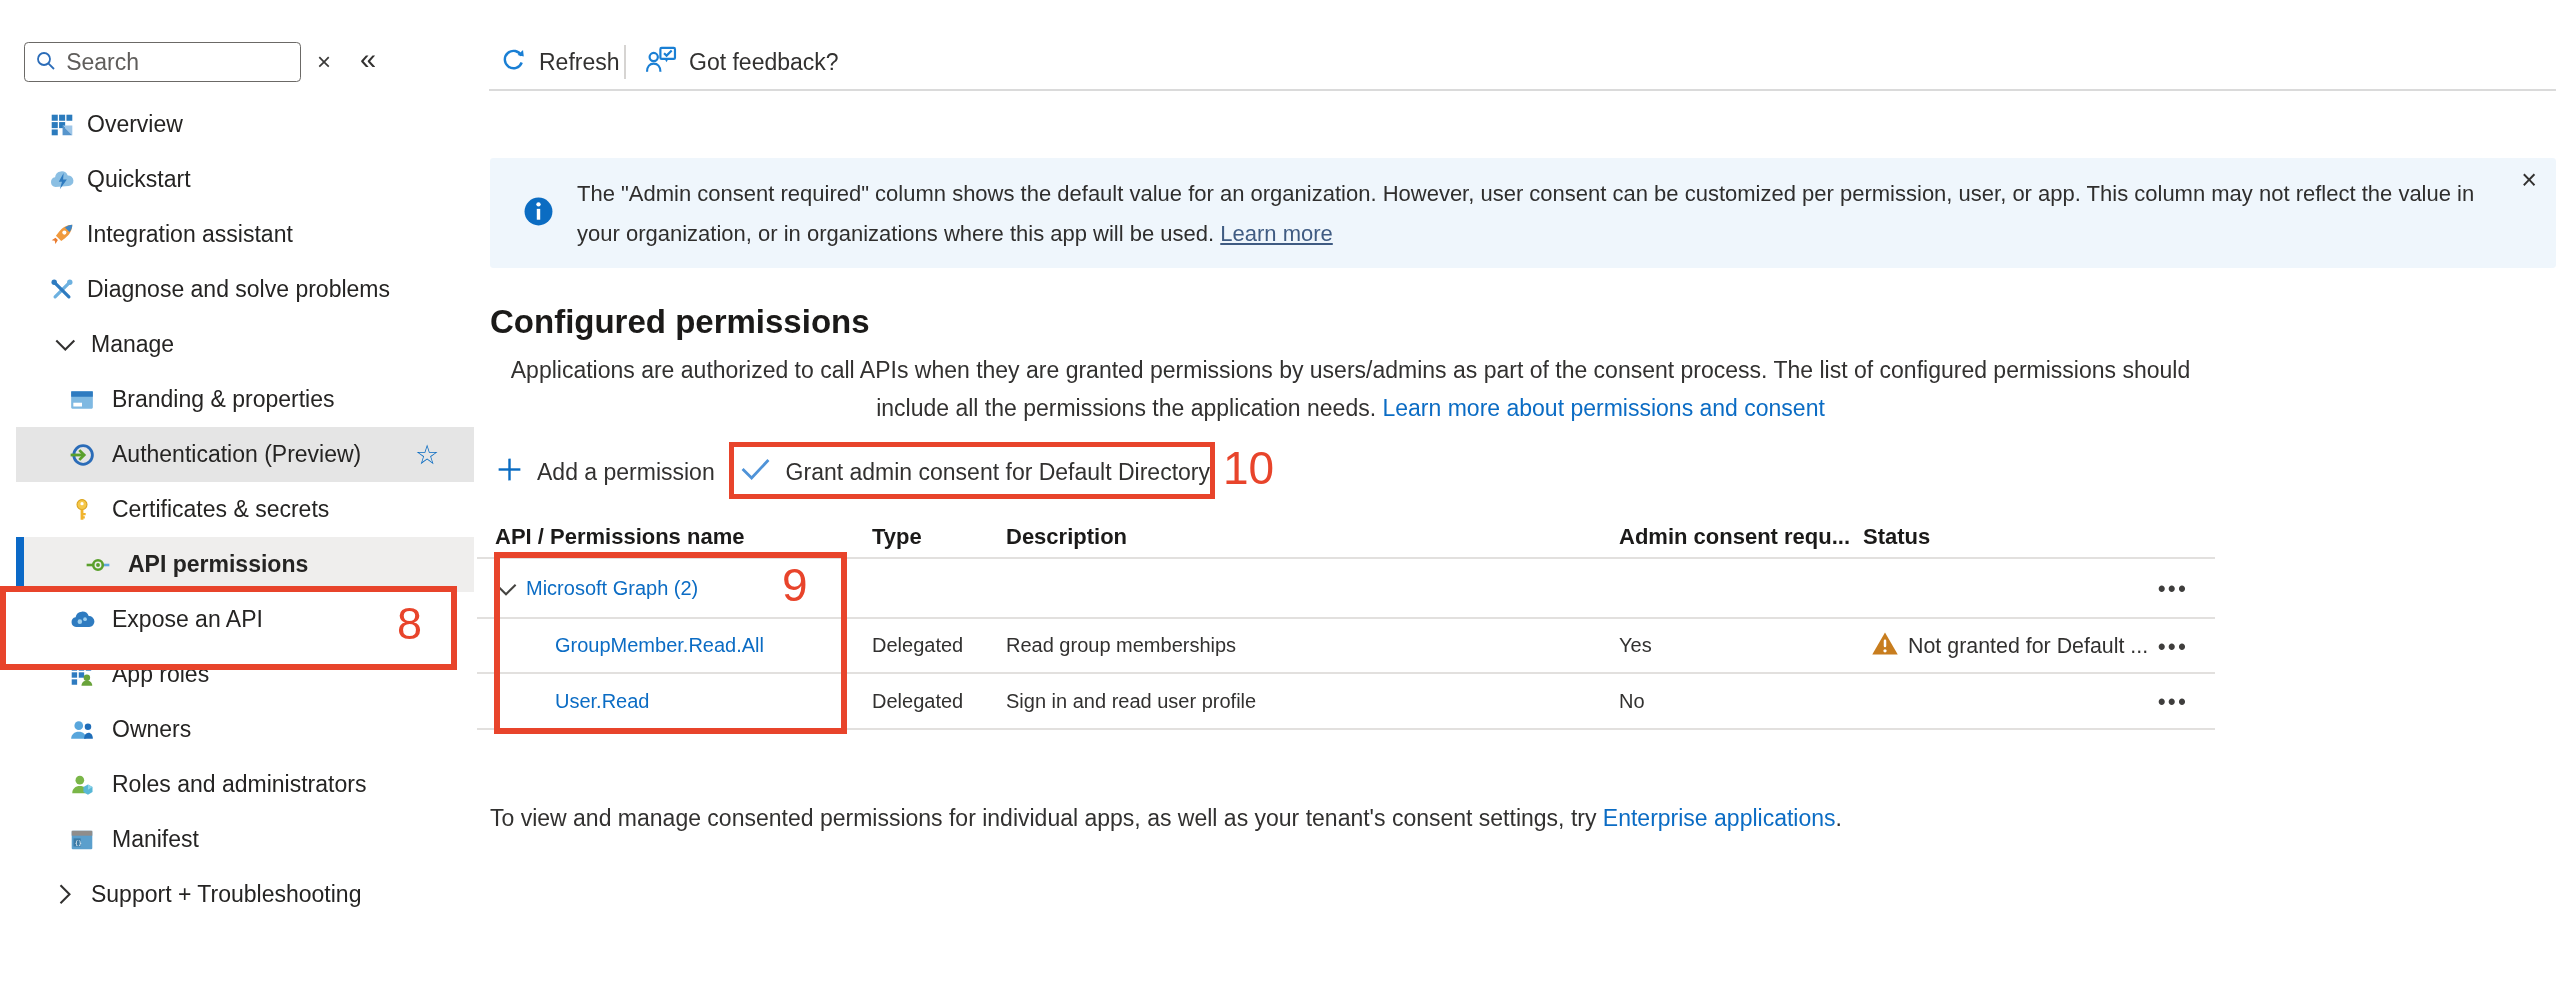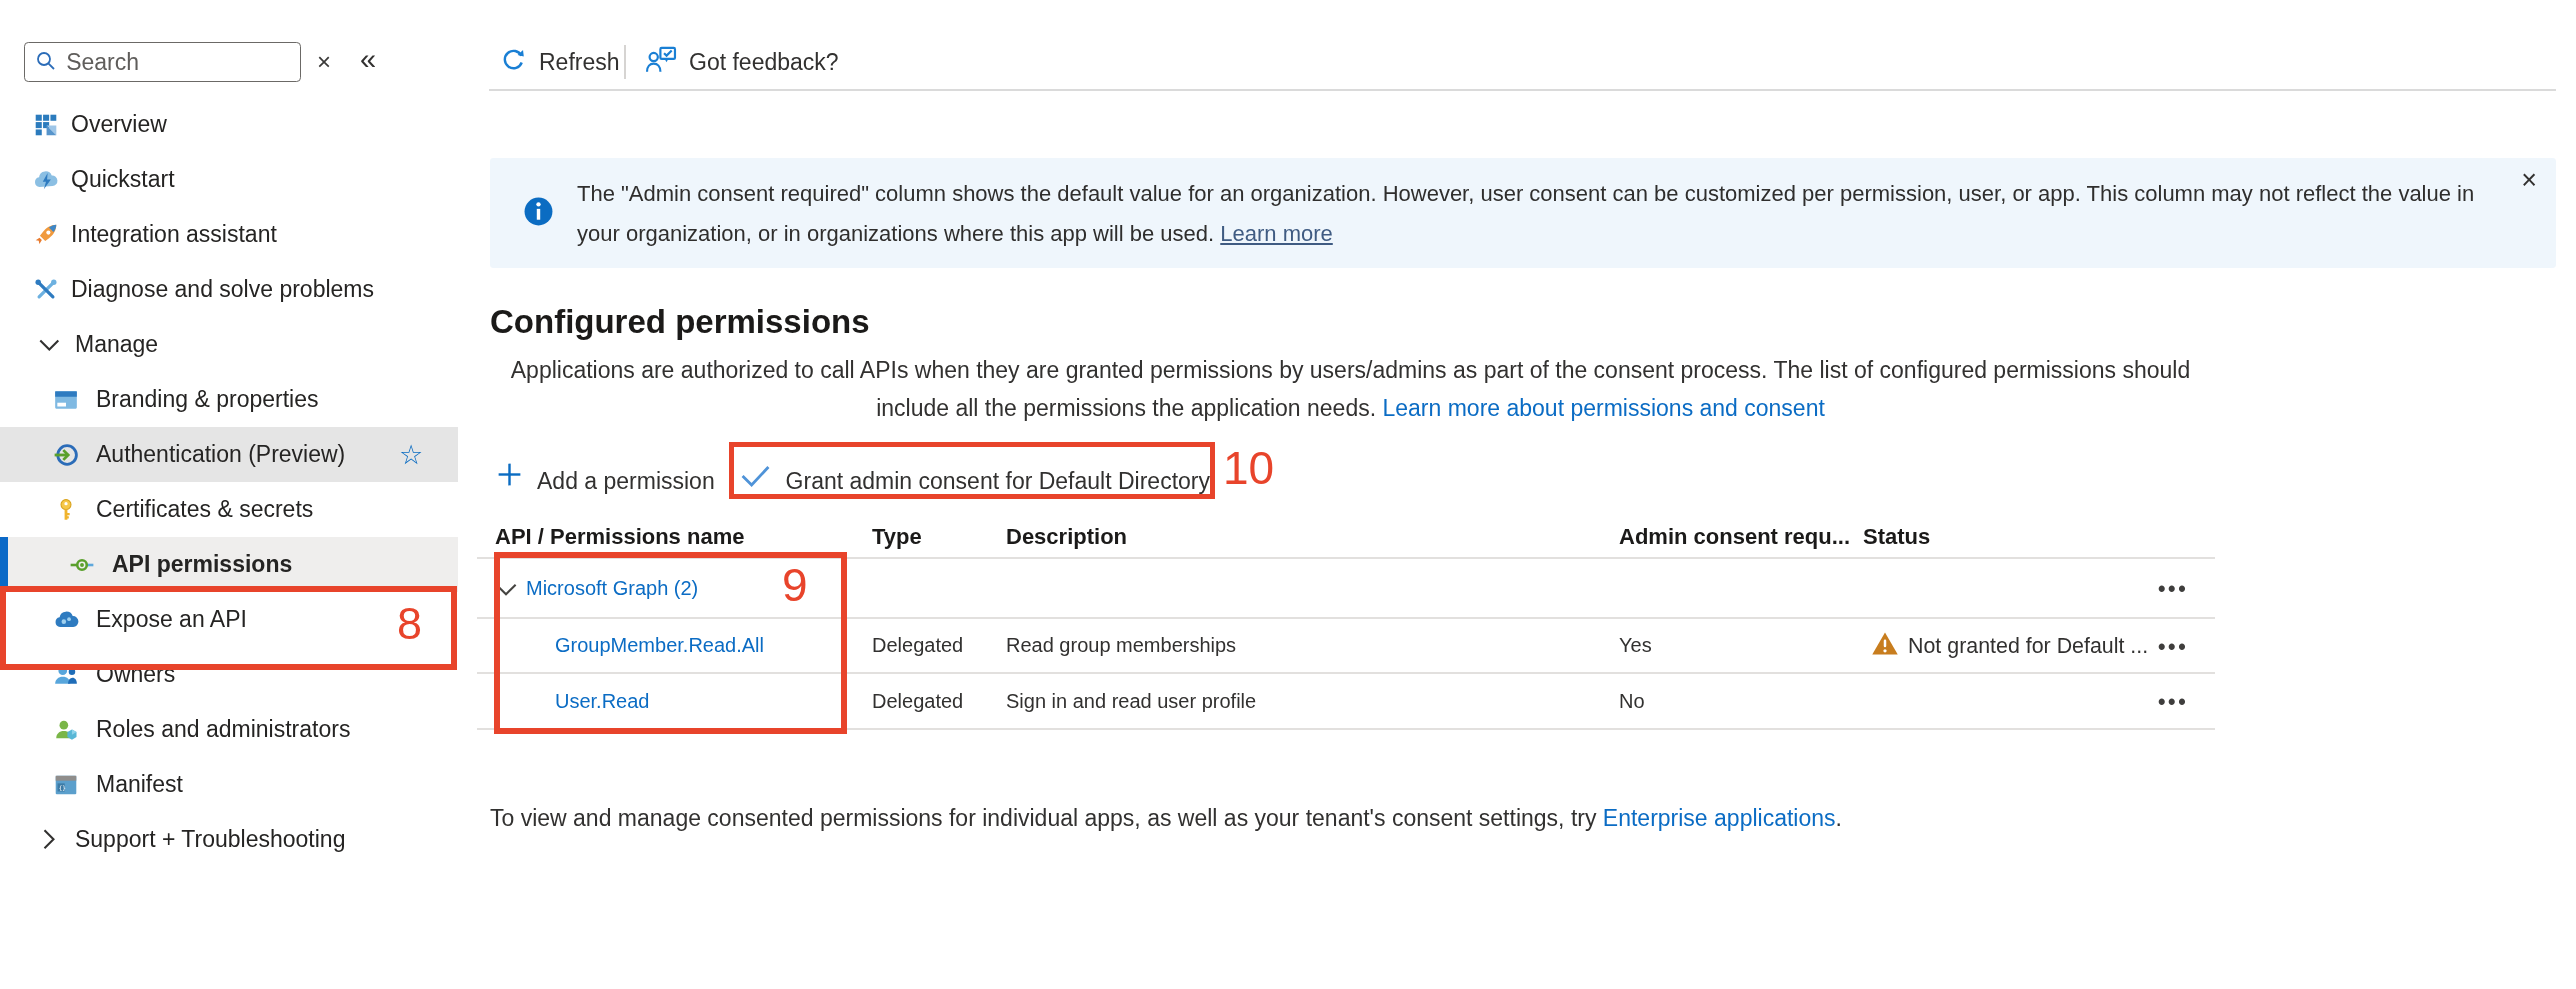--- a/index.html
+++ b/index.html
@@ -9,21 +9,21 @@
 
   
   .sidebar{position:absolute;left:0;top:0;width:480px;height:990px;background:#fff;}
   .search-box{position:absolute;left:24px;top:42px;width:277px;height:40px;box-sizing:border-box;
               border:1.7px solid #6b6966;border-radius:4.3px;display:flex;align-items:center;
               padding:0 8.6px;gap:8.6px;background:#fff;cursor:text;}
   .search-ph{font-size:23px;color:#5f5d5b;}
   .sb-iconbtn{position:absolute;color:#3b3a39;cursor:pointer;line-height:1;}
   .sb-clear{left:317px;top:50px;font-size:24px;}
   .sb-collapse{left:360px;top:45px;font-size:29px;color:#323130;}
-  .nav{position:absolute;left:0;top:97px;width:480px;}
+  .nav{position:absolute;left:16px;top:97px;width:480px;}
   .nav-item{position:relative;height:55px;display:flex;align-items:center;gap:12px;
             padding-left:33px;width:458px;box-sizing:border-box;font-size:23px;color:#252423;cursor:pointer;}
   .nav-item.indent{padding-left:53px;gap:17px;}
   .nav-item.group{padding-left:39px;gap:15.4px;}
   .nav-item.highlighted{background:#e5e5e5;}
   .nav-item.active{background:#efeeed;border-left:8.6px solid #0b69c7;padding-left:61px;font-weight:600;}
   .nicon{width:26px;height:26px;display:flex;align-items:center;justify-content:center;flex:0 0 auto;}
   .nav-item.group .nicon{width:20.6px;}
   .star{position:absolute;left:399px;top:50%;transform:translateY(-50%);
         color:#0b6cc2;font-size:27px;cursor:pointer;}
@@ -52,21 +52,21 @@
   .banner-text{position:absolute;left:87px;top:16.3px;width:1925px;font-size:22px;line-height:40px;color:#2f2e2d;}
   .banner-link{color:#3f5b82;text-decoration:underline;cursor:pointer;}
   .banner-close{position:absolute;right:19px;top:8.6px;font-size:27px;color:#323130;cursor:pointer;line-height:1;}
 
   
   .h2{position:absolute;left:490px;top:303px;font-size:33px;font-weight:600;color:#1b1a19;margin:0;}
   .desc{position:absolute;left:490px;top:351px;width:1721px;font-size:23px;line-height:38px;margin:0;text-align:center;}
   a.blue{color:#0b6cc4;text-decoration:none;cursor:pointer;}
 
   
-  .act-btn{position:absolute;display:flex;align-items:flex-end;background:none;border:none;
+  .act-btn{position:absolute;display:flex;align-items:center;background:none;border:none;
            font-family:inherit;font-size:23px;color:#323130;cursor:pointer;padding:0;height:46px;}
   #add-perm{left:495px;top:449px;gap:13px;}
   #grant-btn{left:740px;top:449px;gap:14.6px;}
 
   
   .th{position:absolute;top:523px;height:27px;line-height:27px;font-size:22px;font-weight:700;color:#1b1a19;}
   .hline{position:absolute;left:477px;width:1738px;height:1.7px;background:#e2e0de;}
   .cell{position:absolute;height:26px;line-height:26px;font-size:20px;color:#323130;white-space:nowrap;}
   .cell.link{color:#0b6cc4;cursor:pointer;}
   .menu-dots{position:absolute;font-size:21.4px;font-weight:700;letter-spacing:2.6px;color:#3f3e3d;cursor:pointer;}
@@ -194,20 +194,37 @@
         </div>
         <div class="nav-item indent">
           <span class="nicon">
             <svg width="26" height="26" viewBox="0 0 24 24">
               <path d="M6.5 18.5a4.6 4.6 0 0 1-.4-9.1A6.3 6.3 0 0 1 18.2 8.4a5 5 0 0 1 .5 10z" fill="#2e7bc0"></path>
               <circle cx="10" cy="13.5" r="2.1" fill="#9fd0ee"></circle>
               <circle cx="14.8" cy="11.2" r="1.7" fill="#9fd0ee"></circle>
             </svg>
           </span>
           <span>Expose an API</span>
+        </div>
+        <div class="nav-item indent">
+          <span class="nicon">
+            <svg width="26" height="26" viewBox="0 0 24 24">
+              <g fill="#2e7bc0">
+                <rect x="2.5" y="3" width="5" height="5"></rect>
+                <rect x="9" y="3" width="5" height="5"></rect>
+                <rect x="15.5" y="3" width="5" height="5"></rect>
+                <rect x="2.5" y="9.5" width="5" height="5"></rect>
+                <rect x="9" y="9.5" width="5" height="5"></rect>
+                <rect x="2.5" y="16" width="5" height="5"></rect>
+              </g>
+              <circle cx="16.5" cy="14.5" r="3" fill="#69a33a"></circle>
+              <path d="M11.5 22c0-3 2.2-5 5-5s5 2 5 5z" fill="#69a33a"></path>
+            </svg>
+          </span>
+          <span>App roles</span>
         </div>
         <div class="nav-item indent">
           <span class="nicon">
             <svg width="26" height="26" viewBox="0 0 24 24">
               <circle cx="9" cy="8" r="4" fill="#58a6dc"></circle>
               <path d="M2 20c0-4 3-6.5 7-6.5s7 2.5 7 6.5z" fill="#58a6dc"></path>
               <circle cx="17.5" cy="9" r="3" fill="#1f6db8"></circle>
               <path d="M13.8 20c.3-3.5 1.8-5.5 4.2-5.5 2.4 0 4 2 4 5.5z" fill="#1f6db8"></path>
             </svg>
           </span>

